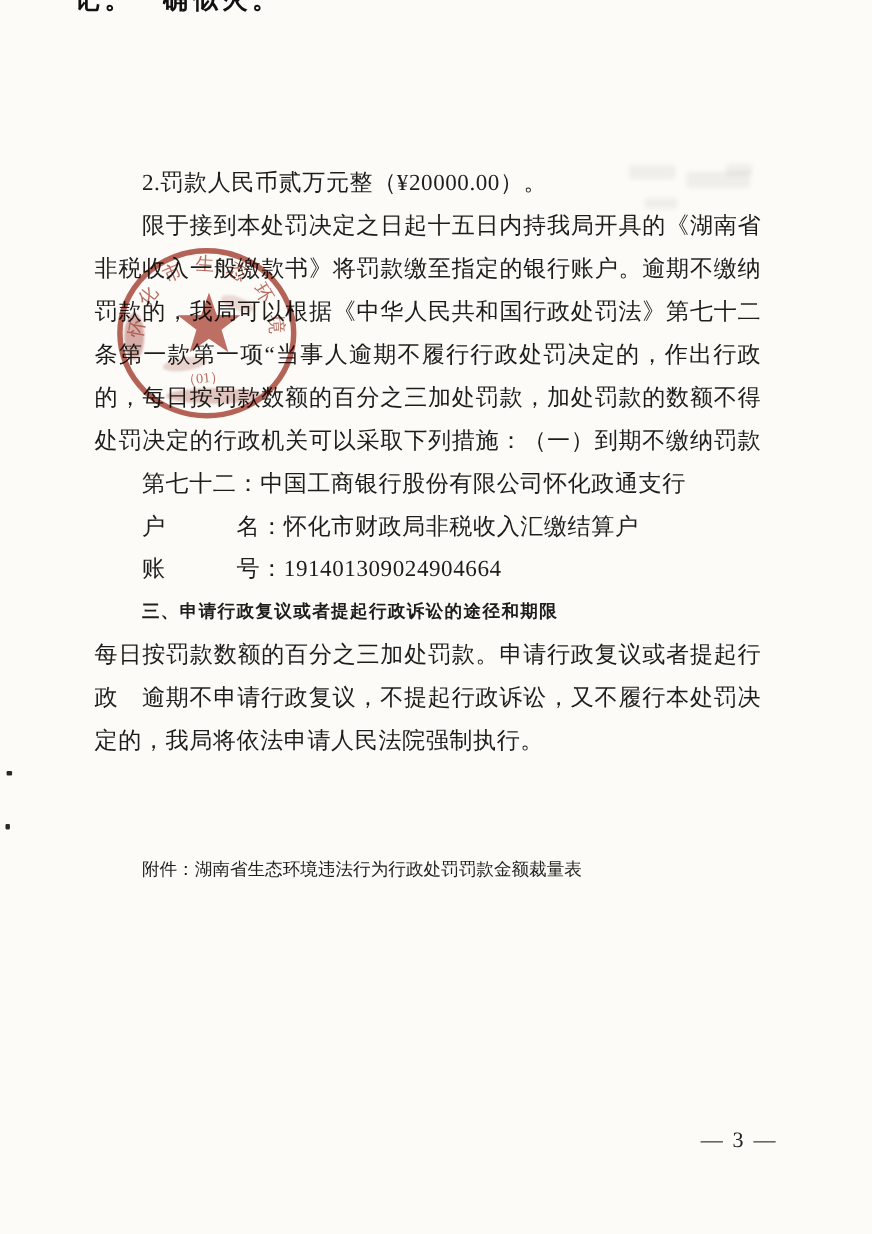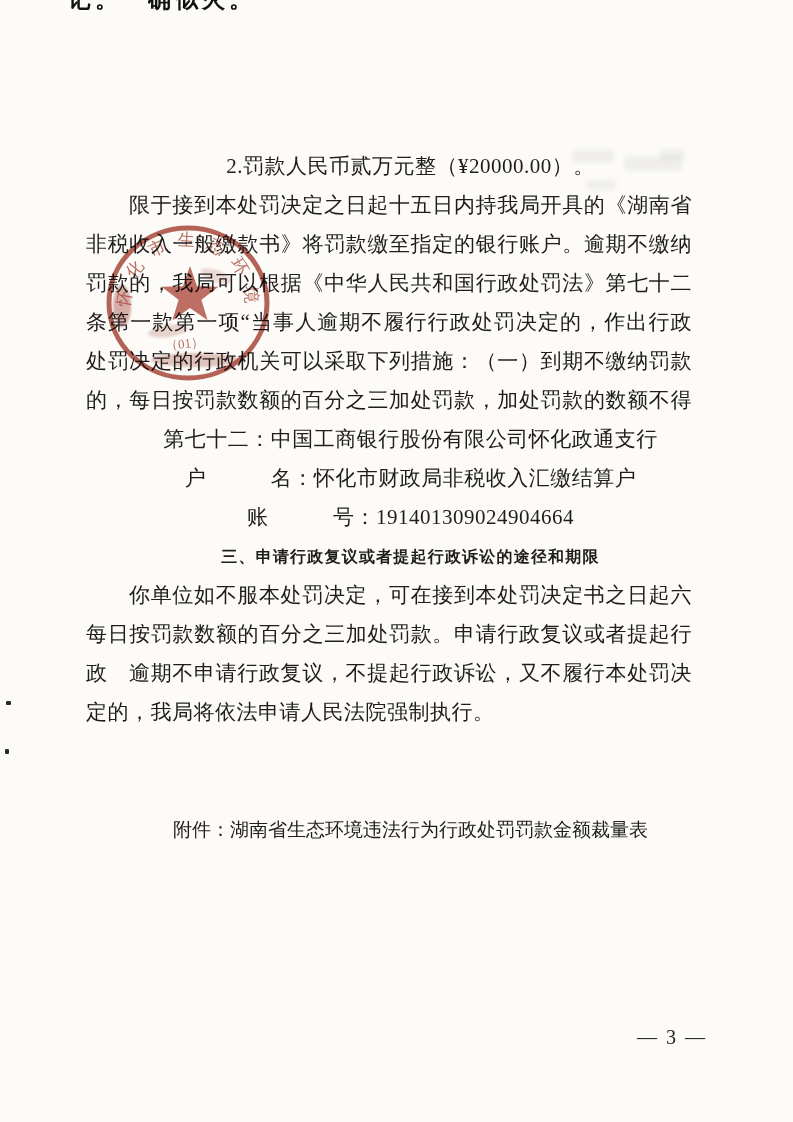--- a/index.html
+++ b/index.html
@@ -12,26 +12,26 @@
     font-family:"Liberation Serif","DejaVu Serif",serif;
     color:#1e1d1b;
   }
   
   .textblock{
     position:absolute;left:86px;top:147px;width:606px;
     font-size:21px;letter-spacing:.5px;line-height:39px;
   }
   .line{height:39px;white-space:nowrap;}
   .justify{text-align:justify;text-align-last:justify;white-space:normal;}
-  .indent{padding-left:43px;text-align:center;}
+  .indent{padding-left:43px;}
   .heading{
     font-family:"Liberation Sans","DejaVu Sans",sans-serif;
     font-weight:700;font-size:16px;letter-spacing:1.2px;
   }
-  .attach{margin-top:78px;font-size:19px;letter-spacing:0;}
+  .attach{margin-top:78px;font-size:16px;letter-spacing:0;}
   
   .pagenum{
     position:absolute;left:612px;top:1026px;width:120px;
     font-size:20px;text-align:center;letter-spacing:2px;color:#222;
   }
   
   .topfrag{
     position:absolute;top:0;height:12px;overflow:hidden;
     font-weight:700;font-size:23px;color:#111;
   }
@@ -73,27 +73,26 @@
 
   <div class="speck sp1"></div>
   <div class="speck sp2"></div>
 
   <div class="textblock">
     <div class="line indent">2.罚款人民币贰万元整（¥20000.00）。</div>
     <div class="line indent justify">限于接到本处罚决定之日起十五日内持我局开具的《湖南省</div>
     <div class="line justify">非税收入一般缴款书》将罚款缴至指定的银行账户。逾期不缴纳</div>
     <div class="line justify">罚款的，我局可以根据《中华人民共和国行政处罚法》第七十二</div>
     <div class="line justify">条第一款第一项“当事人逾期不履行行政处罚决定的，作出行政</div>
+    <div class="line justify">的，每日按罚款数额的百分之三加处罚款，加处罚款的数额不得</div>
     <div class="line justify">处罚决定的行政机关可以采取下列措施：（一）到期不缴纳罚款</div>
-    <div class="line justify">的，每日按罚款数额的百分之三加处罚款，加处罚款的数额不得</div>
     <div class="line indent">第七十二：中国工商银行股份有限公司怀化政通支行</div>
     <div class="line indent">户　　　名：怀化市财政局非税收入汇缴结算户</div>
     <div class="line indent">账　　　号：191401309024904664</div>
     <div class="line indent heading">三、申请行政复议或者提起行政诉讼的途径和期限</div>
-    <div class="line indent justify">你单位如不服本处罚决定，可在接到本处罚决定书之日起六</div>
     <div class="line justify">每日按罚款数额的百分之三加处罚款。申请行政复议或者提起行政</div>
     <div class="line indent justify">逾期不申请行政复议，不提起行政诉讼，又不履行本处罚决</div>
     <div class="line">定的，我局将依法申请人民法院强制执行。</div>
     <div class="line indent attach">附件：湖南省生态环境违法行为行政处罚罚款金额裁量表</div>
   </div>
 
   <svg class="seal" viewBox="0 0 184 176">
     <g fill="none">
       <ellipse cx="90" cy="87" rx="79" ry="75" stroke="#9c3326" stroke-width="5" opacity="0.82"></ellipse>
       <ellipse cx="90" cy="87" rx="79" ry="75" stroke="#b5503e" stroke-width="2" opacity="0.35" transform="rotate(2 90 87)"></ellipse>

